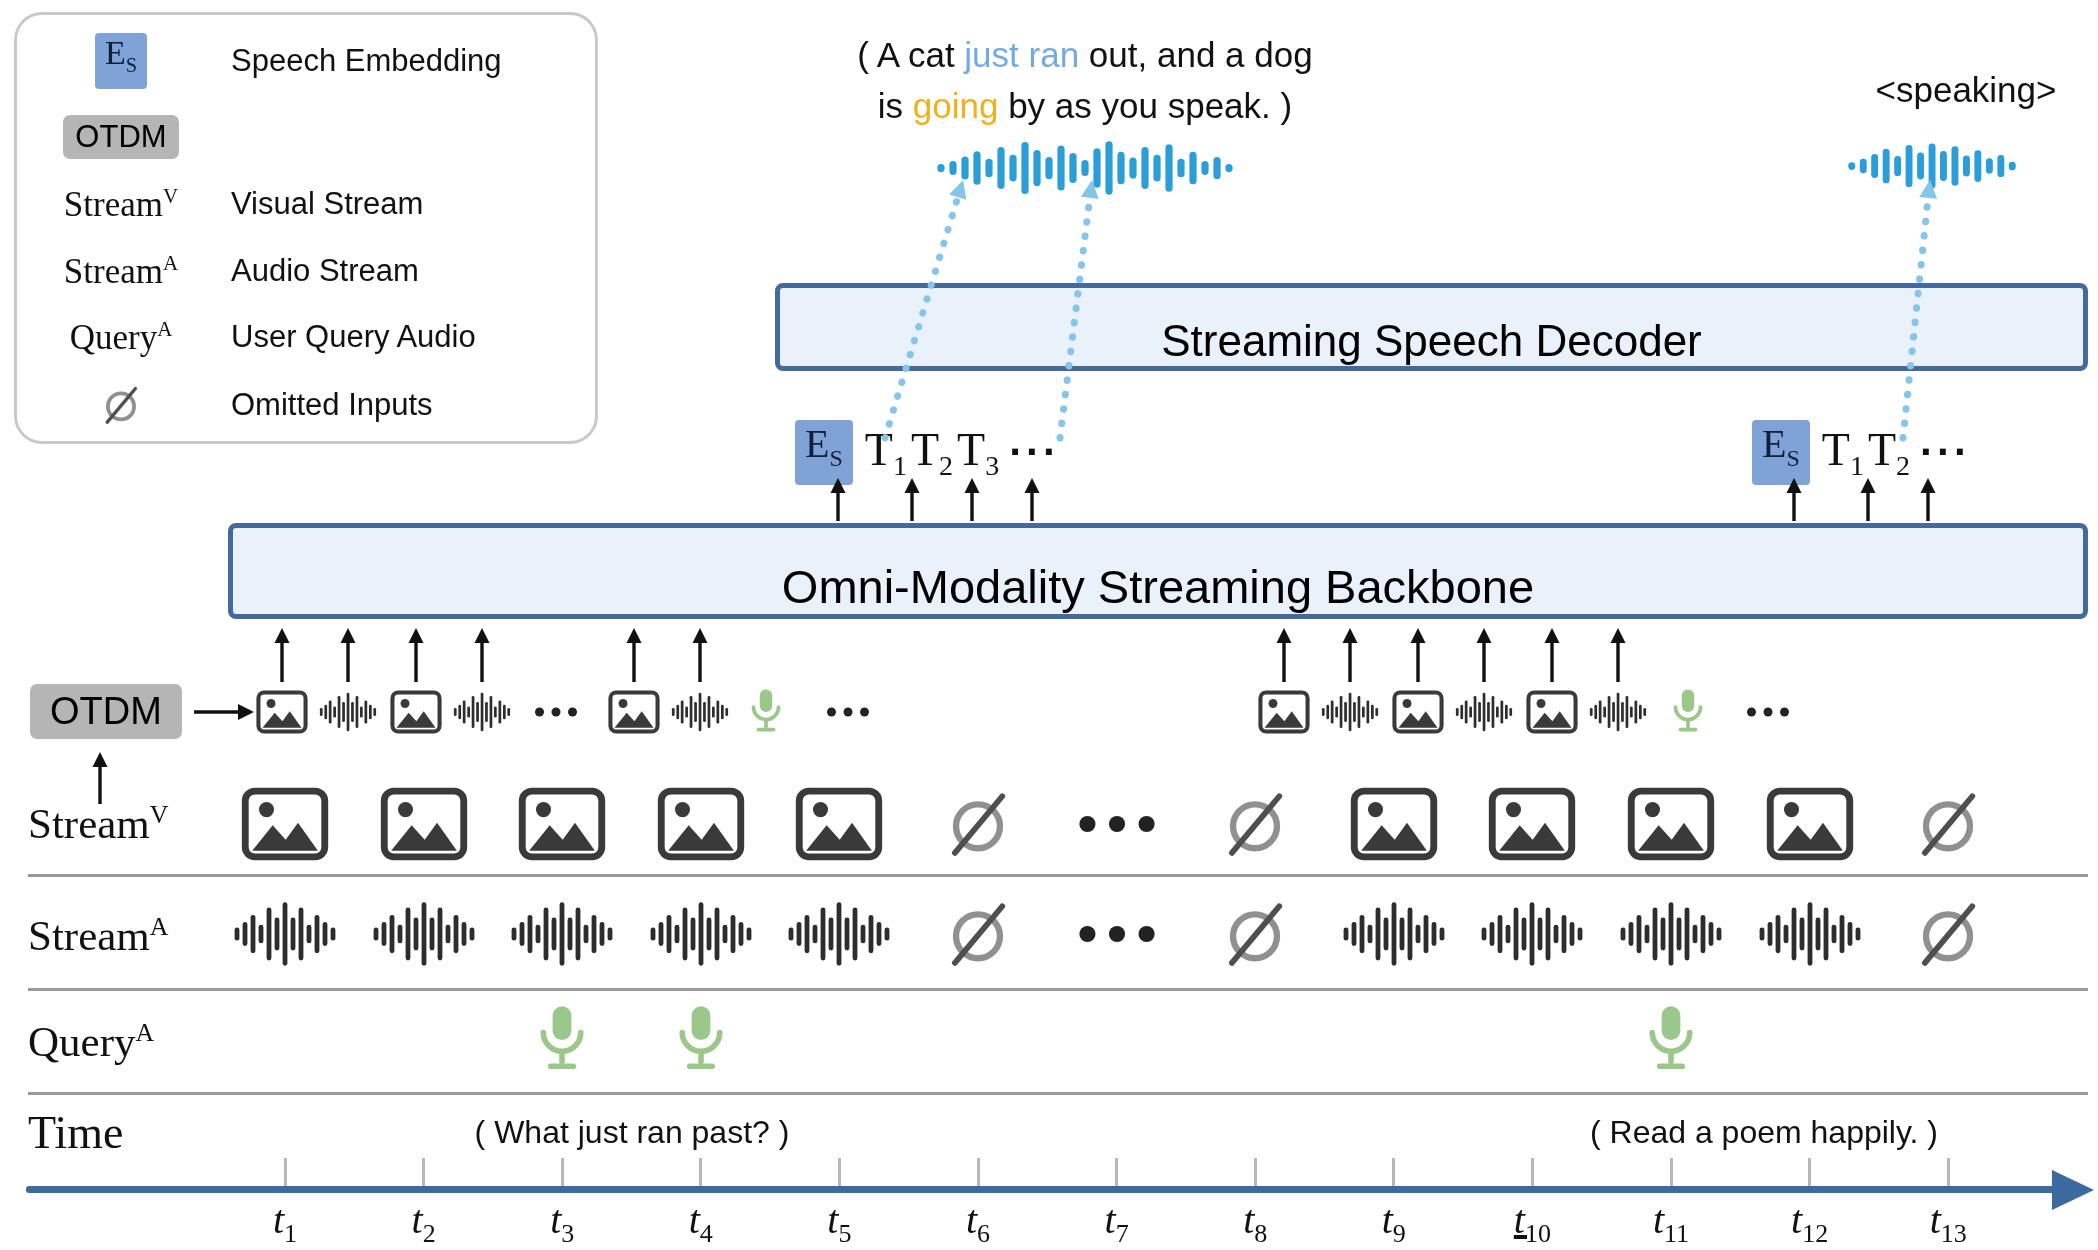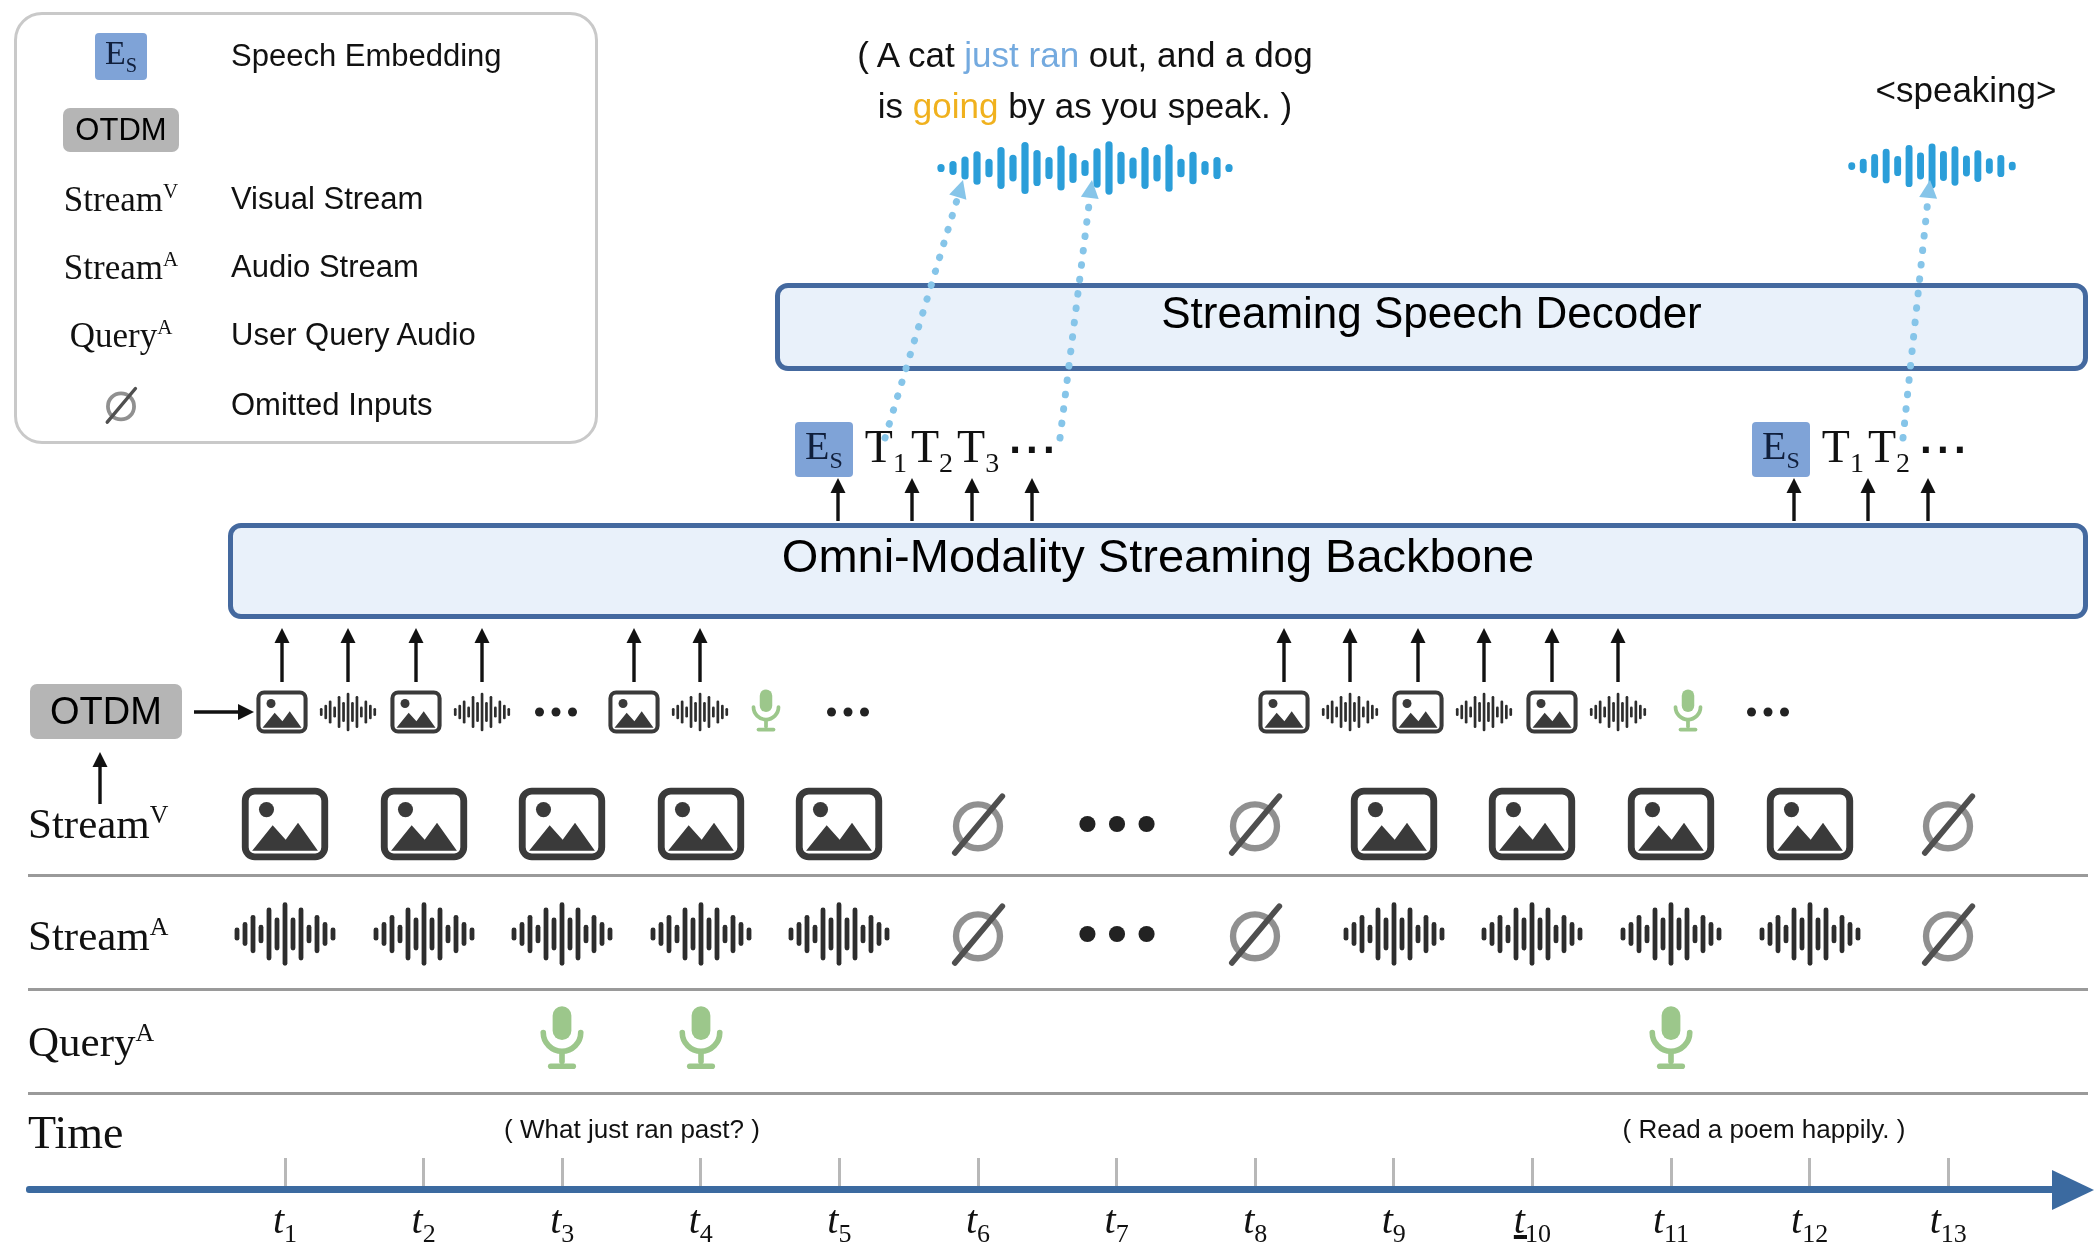--- a/index.html
+++ b/index.html
@@ -13,29 +13,29 @@
   
   .legend{position:absolute;left:14px;top:12px;width:584px;height:432px;border:3px solid #c9c9c9;
           border-radius:28px;padding:18px 16px 14px 20px;z-index:15;background:#fff;
           display:flex;flex-direction:column;justify-content:space-between}
   .legend-row{display:flex;align-items:center}
   .legend-sym{flex:0 0 168px;display:flex;justify-content:center;align-items:center}
   .legend-label{font-size:31px;line-height:1.24;margin-left:26px;max-width:350px}
   .serif-sym{font-family:"Liberation Serif","DejaVu Serif",serif;font-size:35px}
 
   .es-chip{background:#7fa3d7;font-family:"Liberation Serif","DejaVu Serif",serif;color:#101f3c;
-           padding:0 10px 3px;border-radius:4px;display:inline-block;line-height:1.2}
+           padding:0 10px 12px;border-radius:4px;display:inline-block;line-height:1.2}
   .legend .es-chip{font-size:34px}
   .otdm-chip{background:#b5b5b5;color:#000;border-radius:7px;display:inline-block}
   .legend .otdm-chip{font-size:31px;padding:4px 12px}
   .otdm-chip-main{position:absolute;left:30px;top:684px;font-size:38px;padding:6px 20px;z-index:15}
 
   
-  .bigbox{position:absolute;background:#e9f1fa;border:5px solid #44699f;border-radius:13px;
-          display:flex;align-items:flex-start;justify-content:center;z-index:10;color:#000}
+  .bigbox{position:absolute;background:#e9f1fa;border:5px solid #44699f;border-radius:8px;
+          display:flex;align-items:flex-end;justify-content:center;z-index:10;color:#000}
   .decoder{left:775px;top:283px;width:1313px;height:88px;font-size:44px}
   .backbone{left:228px;top:523px;width:1860px;height:96px;font-size:47px}
 
   
   .speech{position:absolute;left:1085px;top:30px;transform:translateX(-50%);text-align:center;
           font-size:35px;line-height:1.45;white-space:nowrap;z-index:20}
   .speaking-tag{position:absolute;left:1966px;top:70px;transform:translateX(-50%);font-size:35px;z-index:20}
   .wavebox{position:absolute;transform:translate(-50%,-50%);z-index:20;line-height:0}
 
   
@@ -43,21 +43,21 @@
   .tokens .es-chip{font-size:40px;margin-right:8px}
   .tok{font-family:"Liberation Serif","DejaVu Serif",serif;font-size:46px;margin-left:4px}
   .tok sub{font-size:28px}
   .tok-dots{font-size:42px;font-weight:bold;margin-left:10px;letter-spacing:3px}
 
   
   .row-label{position:absolute;left:28px;font-family:"Liberation Serif","DejaVu Serif",serif;font-size:43px;z-index:12}
   .hline{position:absolute;left:28px;width:2060px;height:3px;background:#9a9a9a;z-index:5}
 
   
-  .caption{position:absolute;top:1114px;transform:translateX(-50%);font-size:26px;white-space:nowrap;z-index:12}
+  .caption{position:absolute;top:1114px;transform:translateX(-50%);font-size:32px;white-space:nowrap;z-index:12}
   .tl-line{position:absolute;left:26px;top:1186px;width:2032px;height:7px;background:#3b6aa0;border-radius:3px;z-index:8}
   .tl-head{position:absolute;left:2052px;top:1170px;width:0;height:0;border-top:20px solid transparent;
            border-bottom:20px solid transparent;border-left:42px solid #3b6aa0;z-index:8}
   .tick{position:absolute;top:1158px;width:3px;height:28px;background:#b8b8b8;z-index:6}
   .tick-label{position:absolute;top:1196px;transform:translateX(-50%);
               font-family:"Liberation Serif","DejaVu Serif",serif;font-size:40px;z-index:8}
   .tick-label i{font-style:italic}
   .tick-label sub{font-size:26px}
 
   .layer{position:absolute;inset:0;z-index:12}

